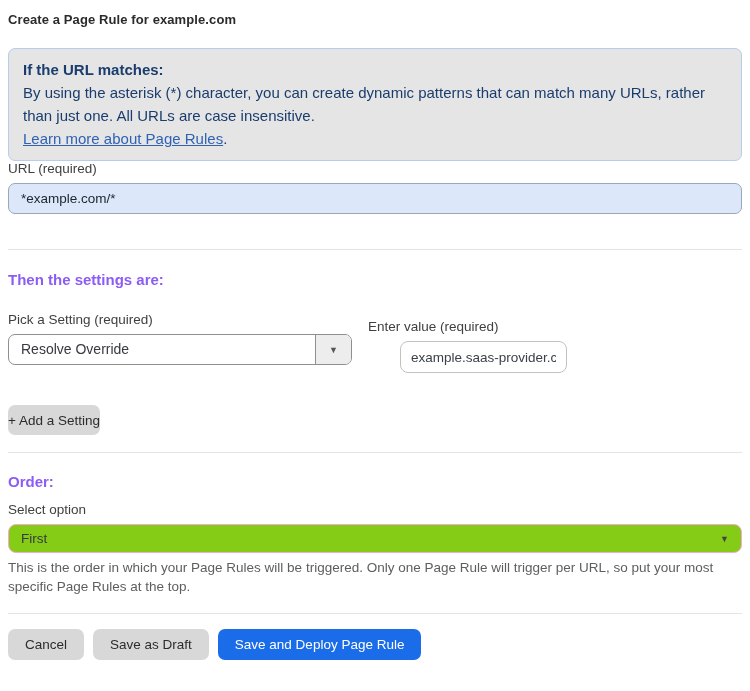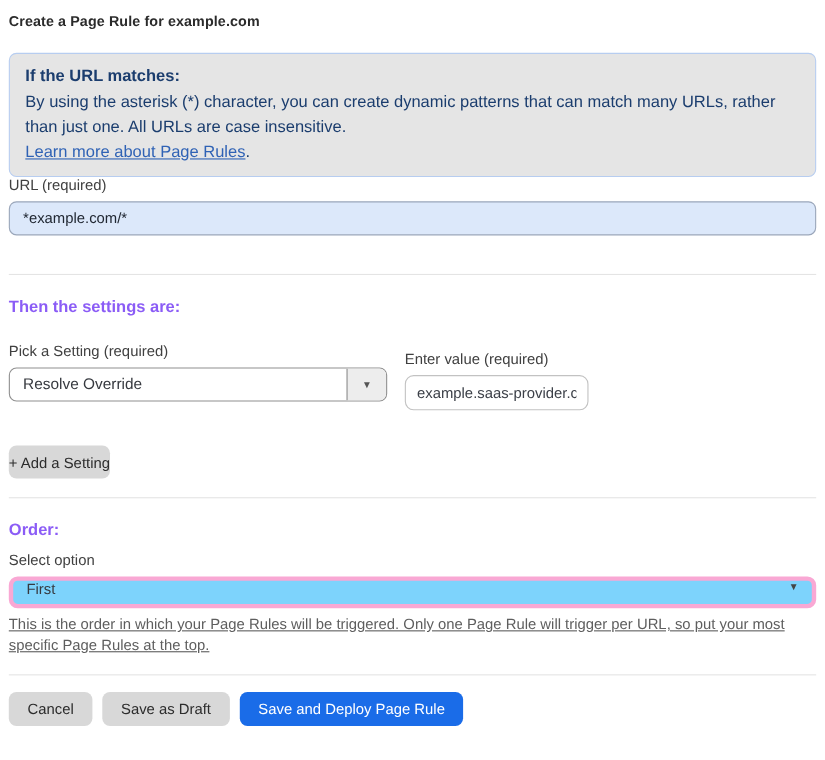--- a/index.html
+++ b/index.html
@@ -109,57 +109,58 @@
     display: block;
     width: 167px;
     height: 32px;
     background: #ffffff;
     border: 1px solid #c2c2c2;
     border-radius: 8px;
     padding: 0 10px;
     font-family: "Liberation Sans", "DejaVu Sans", sans-serif;
     font-size: 13.5px;
     color: #3c4048;
+    margin-left: 32px;
   }
 
   .add-setting-btn {
     height: 30px;
     background: #d8d8d8;
     border: none;
     border-radius: 7px;
     padding: 0 0;
     font-family: "Liberation Sans", "DejaVu Sans", sans-serif;
     font-size: 13.5px;
     color: #2c2c2c;
     cursor: pointer;
     margin-bottom: 17px;
   }
 
   .order-select {
     display: flex;
+    align-items: center;
     justify-content: space-between;
     width: 100%;
     height: 29px;
-    background: #7dd3fc;
-    border: 4px solid #f9a8d4;
+    background: #84cc16;
+    border: 1px solid #f9a8d4;
     border-radius: 8px;
     padding: 0 12px;
     font-size: 13.5px;
     color: #36393f;
     cursor: pointer;
     margin-bottom: 5px;
   }
   .order-select .arrow { color: #454545; font-size: 9px; }
 
   .help-text {
     font-size: 13.5px;
     line-height: 19px;
     color: #5e5e5e;
     margin-bottom: 17px;
-    text-decoration: underline;
   }
 
   .actions { display: flex; gap: 9px; }
   .btn {
     height: 31px;
     border: none;
     border-radius: 7px;
     padding: 0 17px;
     font-family: "Liberation Sans", "DejaVu Sans", sans-serif;
     font-size: 13.5px;

